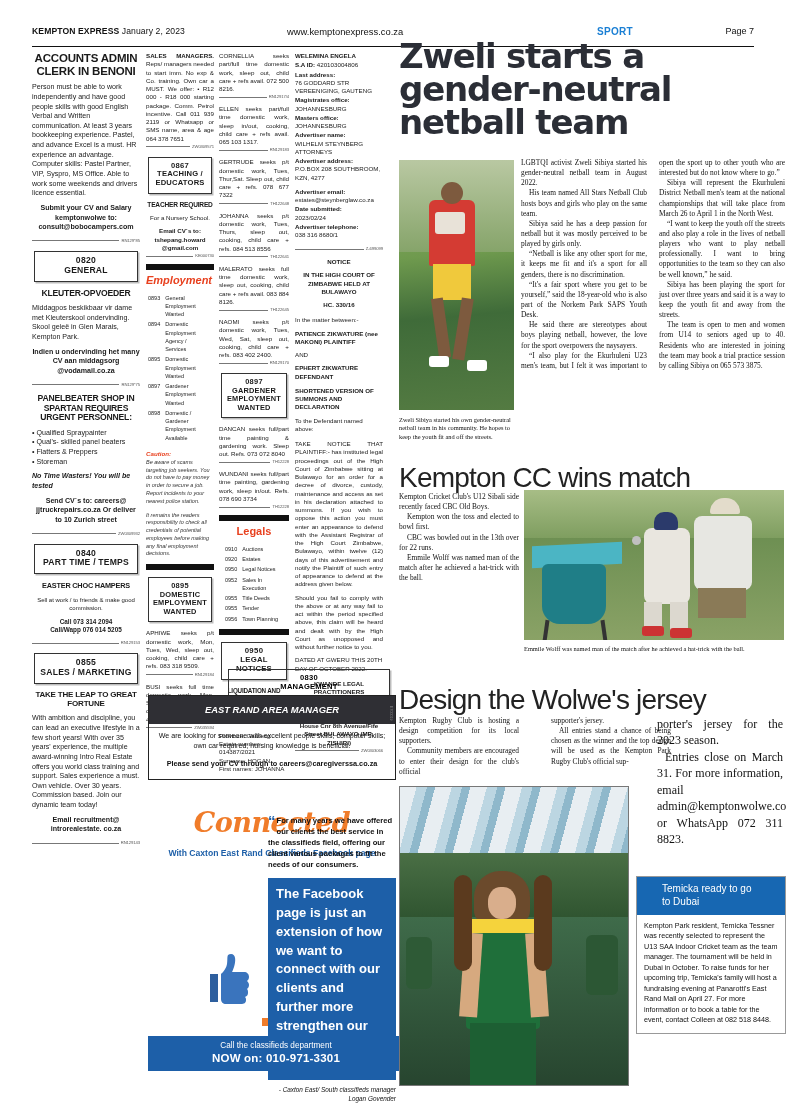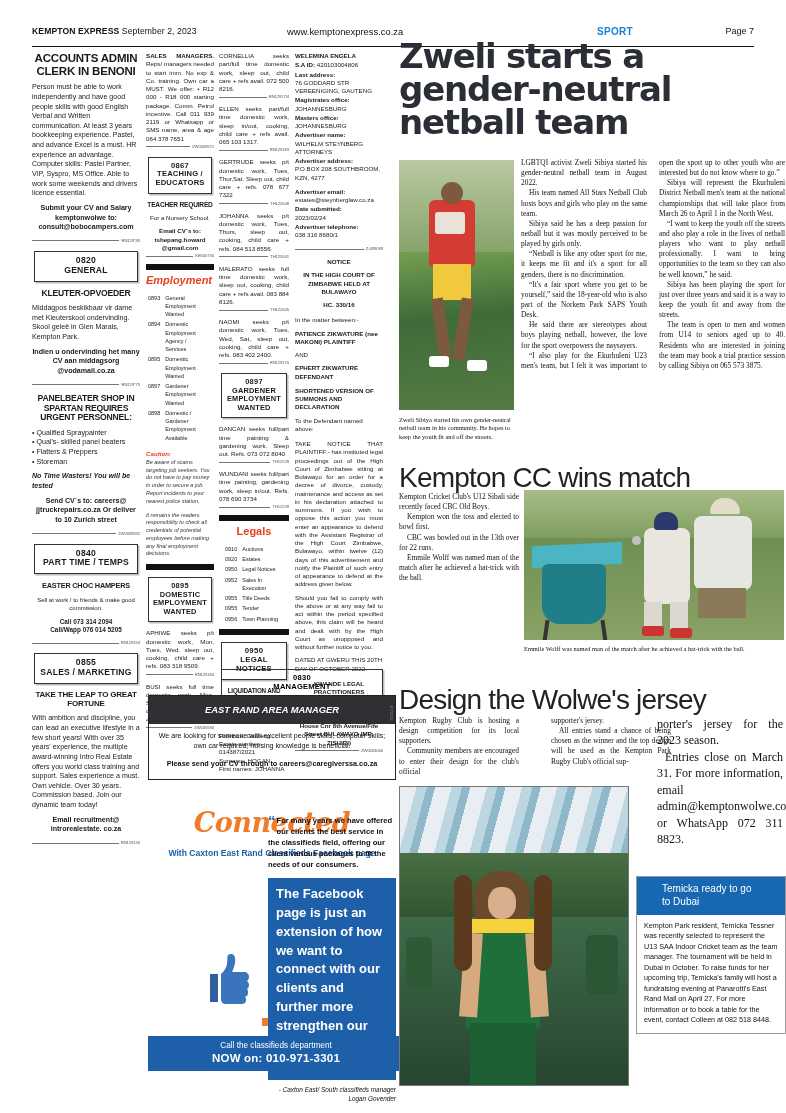--- a/index.html
+++ b/index.html
@@ -79,21 +79,21 @@
   .sidebox .hd{background:#1767b2;color:#fff;font-size:10px;line-height:1.25;padding:6px 25px 7px;}
   .sidebox .bd{font-family:"Liberation Sans",sans-serif;font-size:7.2px;line-height:1.45;padding:6px 7px 8px;color:#111;}
   .vert-code{position:absolute;writing-mode:vertical-rl;font-size:3.6px;color:#888;}
 </style>
 </head>
 <body>
 
 <div class="page">
 
   <div class="masthead">
-    <span class="mh-left"><b>KEMPTON EXPRESS</b> <span>September 2, 2023</span></span>
+    <span class="mh-left"><b>KEMPTON EXPRESS</b> <span>January 2, 2023</span></span>
     <span class="mh-url">www.kemptonexpress.co.za</span>
     <span class="mh-sport">SPORT</span>
     <span class="mh-page">Page 7</span>
   </div>
 
   <div class="col" style="left:32px;width:108px;">
     <div class="cls-head">ACCOUNTS ADMIN CLERK IN BENONI</div>
     <div class="cls-body" style="white-space:pre-line">Person must be able to work independently and have good people skills with good English Verbal and Written communication. At least 3 years bookkeeping experience. Pastel, and advance Excel is a must. HR experience an advantage. Computer skills: Pastel Partner, VIP, Syspro, MS Office. Able to work some weekends and drivers licence essential.</div>
     <div class="cls-body bold">Submit your CV and Salary kemptonwolwe to: consult@bobocampers.com</div>
     <div class="ad-sep">
@@ -349,21 +349,21 @@
     <div class="sm" style="margin-top:5px">DATED AT GWERU THIS 20TH DAY OF OCTOBER 2022.</div>
 
     <div class="sm cls-center" style="font-weight:bold;margin-top:7px">KWANDE LEGAL PRACTITIONERS</div>
     <div class="sm cls-center" style="font-weight:bold">Plaintiff`s Legal Practitioners c/o Khanti Ndlovu &amp; Associates Suite 201 Pioneer House Cnr 8th Avenue/Fife Street BULAWAYO (MR. ZISHIRI)</div>
     <div class="ad-sep">
         <span class="ln"></span>
         <span class="refcode">ZW0303066</span>
       </div>
   </div>
 
-  <div class="catbox" style="position:absolute;left:219px;top:662px;width:156px;">
+  <div class="catbox" style="position:absolute;left:226px;top:662px;width:156px;">
     <div class="num" style="font-size:7.6px">0830</div>
     <div class="nm" style="font-size:7.6px">MANAGEMENT</div>
   </div>
 
   <div class="darkad" style="position:absolute;left:148px;top:690px;width:246px;">
     <div class="top">EAST RAND AREA MANAGER</div>
     <div class="bod">
       <div>We are looking for someone with excellent people skills; computer skills; own car required; nursing knowledge is beneficial.</div>
       <div class="snd">Please send your CV through to careers@caregiverssa.co.za</div>
     </div>

